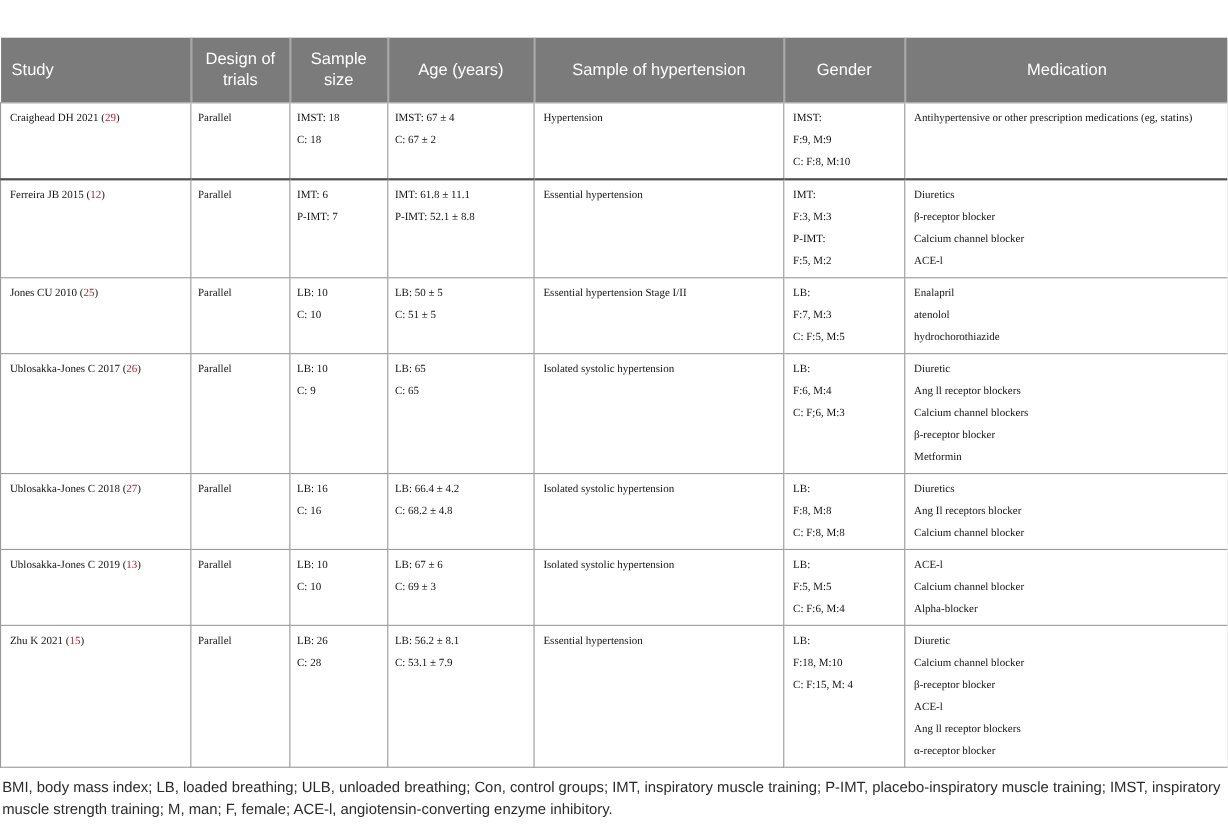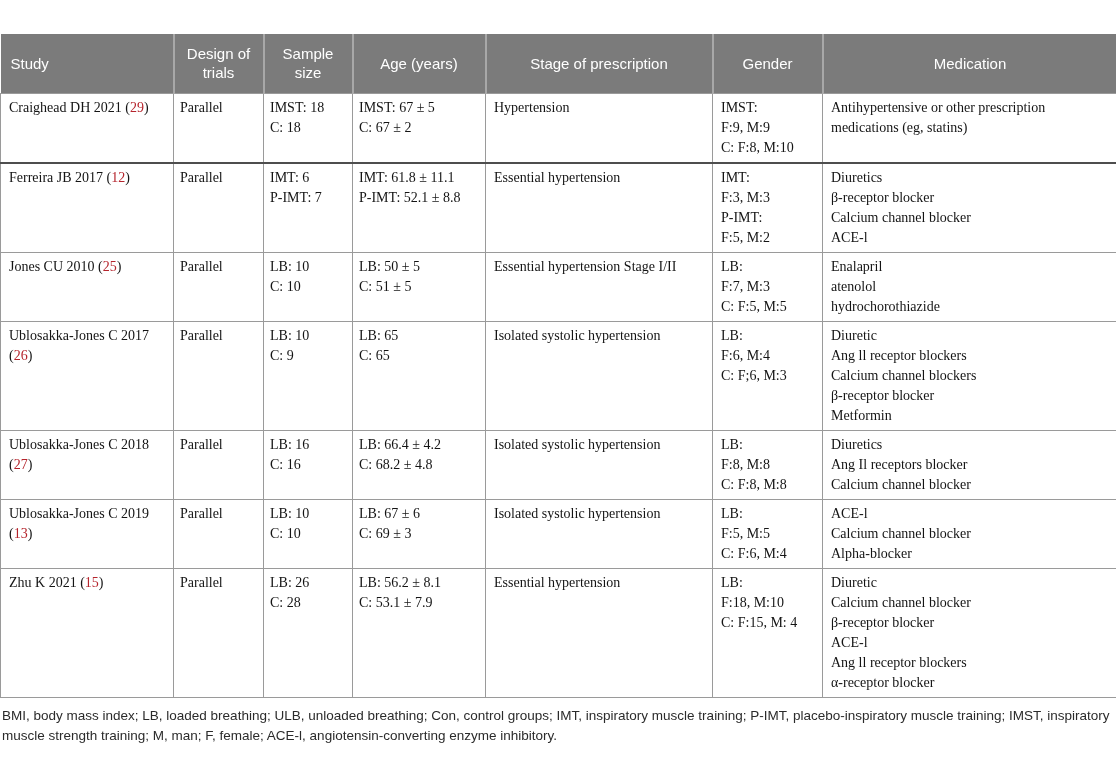--- a/index.html
+++ b/index.html
@@ -13,21 +13,21 @@
     background:#7b7b7b; color:#ffffff;
     font-family:"Liberation Sans","DejaVu Sans",sans-serif;
     font-weight:400; font-size:15px; line-height:19px;
     height:59px; vertical-align:middle; text-align:center;
     border-left:2px solid #a8a8a8; padding:0 4px;
   }
   thead th:first-child { border-left:none; text-align:left; padding-left:10px; }
 
   tbody td {
     border:1px solid #9a9a9a; vertical-align:top;
-    font-size:14px; line-height:20px; padding:4px 6px; color:#141414;
+    font-size:10px; line-height:20px; padding:4px 6px; color:#141414;
     overflow:hidden;
   }
   tr.thick td { border-bottom:2px solid #4e4e4e; }
 
   .c-design, .c-sample, .c-age { text-align:left; }
   .c-study { padding-left:8px; }
   .c-stage, .c-gender, .c-medication { padding-left:8px;font-family:Liberation Serif, serif; }
 
   .ref { color:#b5242c; }
 
@@ -50,49 +50,49 @@
         <col style="width:227px">
         <col style="width:110px">
         <col style="width:294px">
     </colgroup>
     <thead>
       <tr>
         <th>Study</th>
         <th>Design of trials</th>
         <th>Sample size</th>
         <th>Age (years)</th>
-        <th>Stage of prescription</th>
+        <th>Sample of hypertension</th>
         <th>Gender</th>
         <th>Medication</th>
       </tr>
     </thead>
     <tbody>
       <tr class="thick">
         <td class="c-study"><span>Craighead DH 2021 (</span><span class="ref">29</span><span>)</span></td>
         <td class="c-design">Parallel</td>
         <td class="c-sample">
             <div>IMST: 18</div>
             <div>C: 18</div>
           </td>
         <td class="c-age">
-            <div>IMST: 67 ± 5</div>
+            <div>IMST: 67 ± 4</div>
             <div>C: 67 ± 2</div>
           </td>
         <td class="c-stage">Hypertension</td>
         <td class="c-gender">
             <div>IMST:</div>
             <div>F:9, M:9</div>
             <div>C: F:8, M:10</div>
           </td>
         <td class="c-medication">
             <div>Antihypertensive or other prescription medications (eg, statins)</div>
           </td>
       </tr>
       <tr>
-        <td class="c-study"><span>Ferreira JB 2017 (</span><span class="ref">12</span><span>)</span></td>
+        <td class="c-study"><span>Ferreira JB 2015 (</span><span class="ref">12</span><span>)</span></td>
         <td class="c-design">Parallel</td>
         <td class="c-sample">
             <div>IMT: 6</div>
             <div>P-IMT: 7</div>
           </td>
         <td class="c-age">
             <div>IMT: 61.8 ± 11.1</div>
             <div>P-IMT: 52.1 ± 8.8</div>
           </td>
         <td class="c-stage">Essential hypertension</td>

